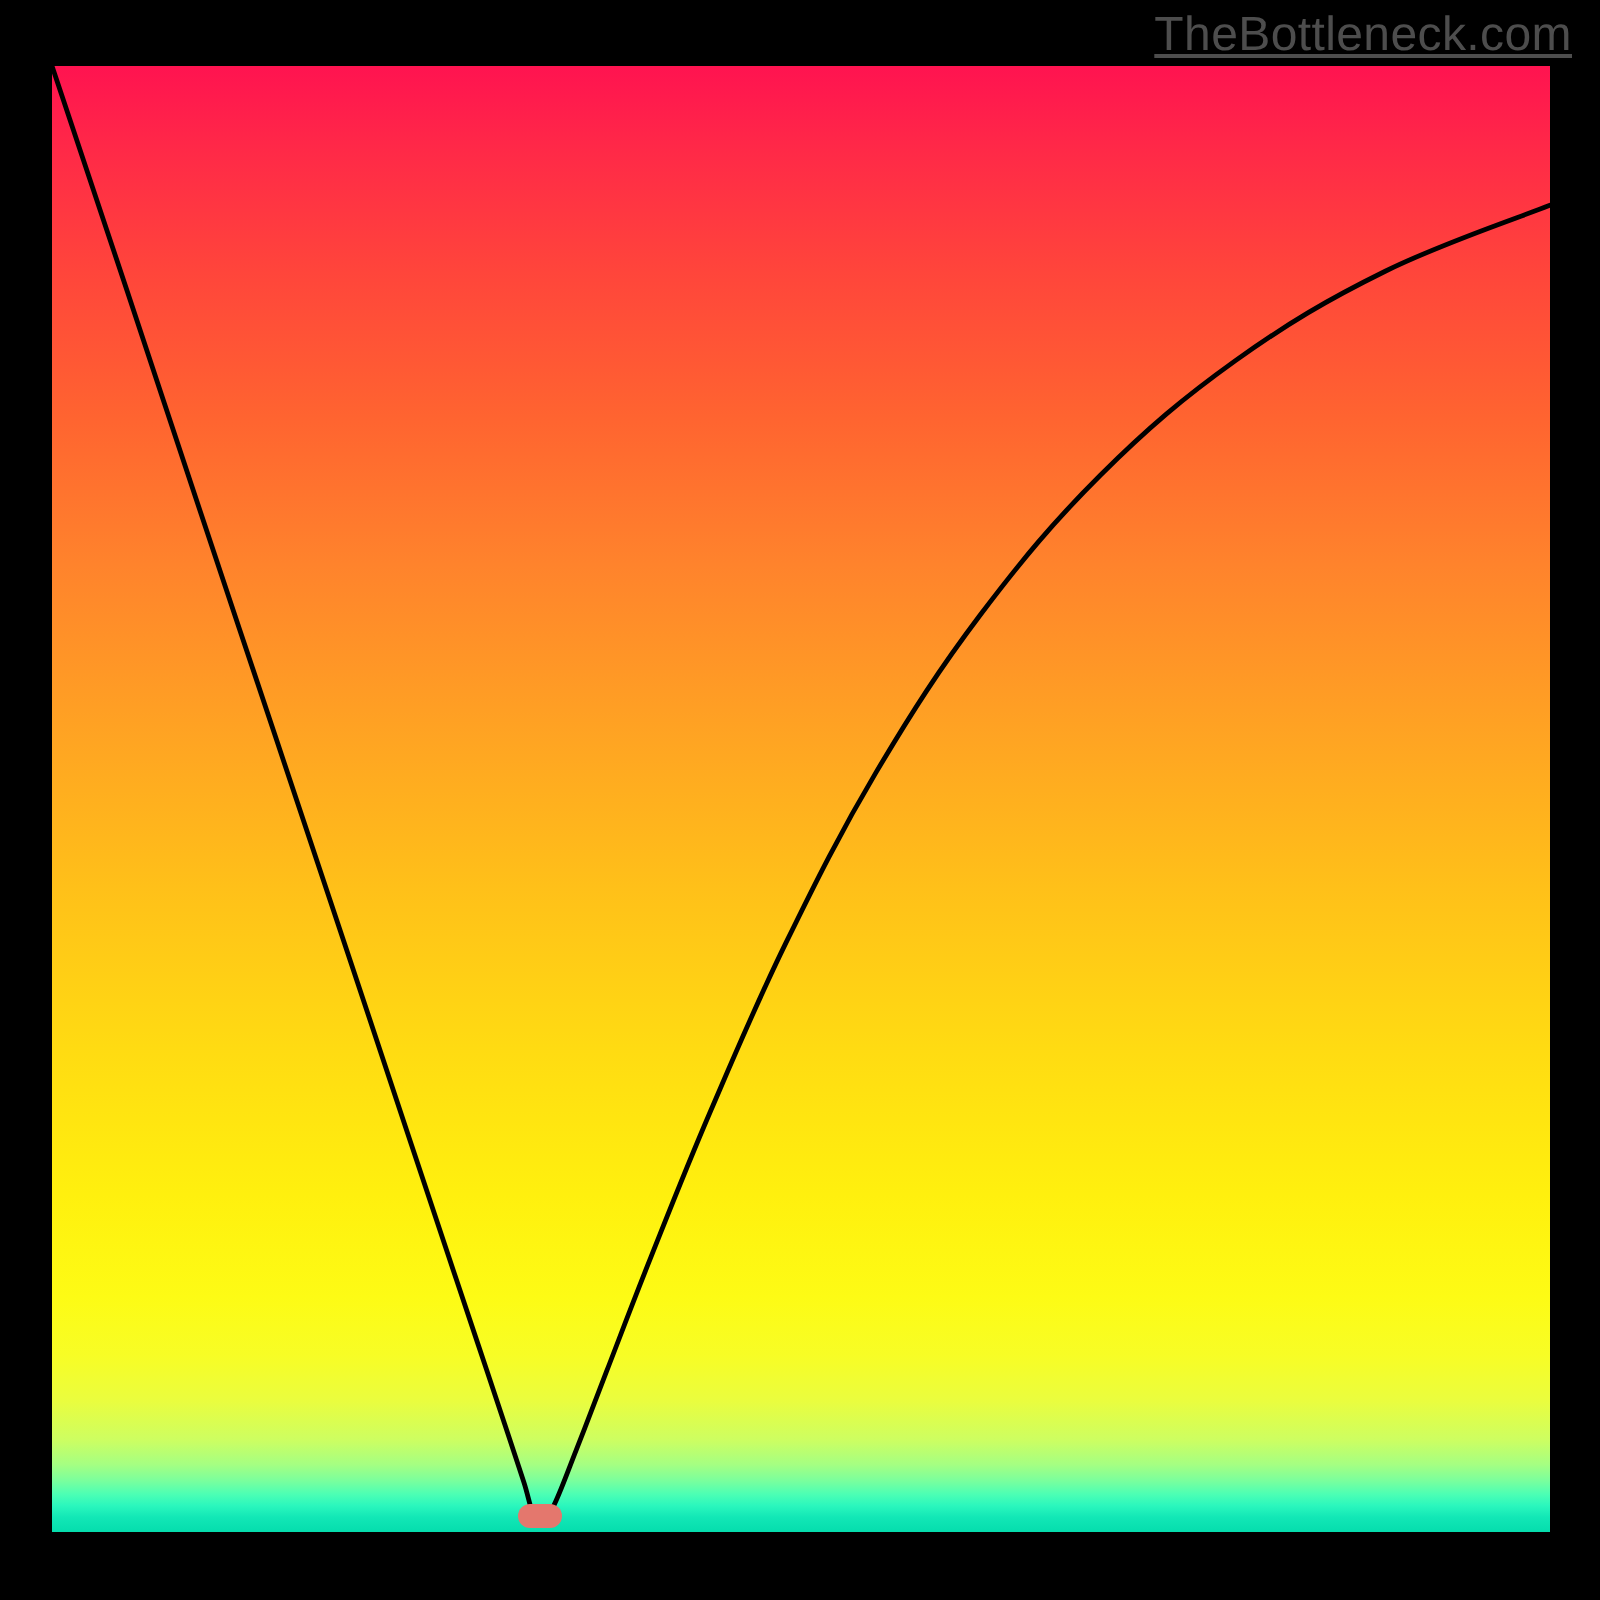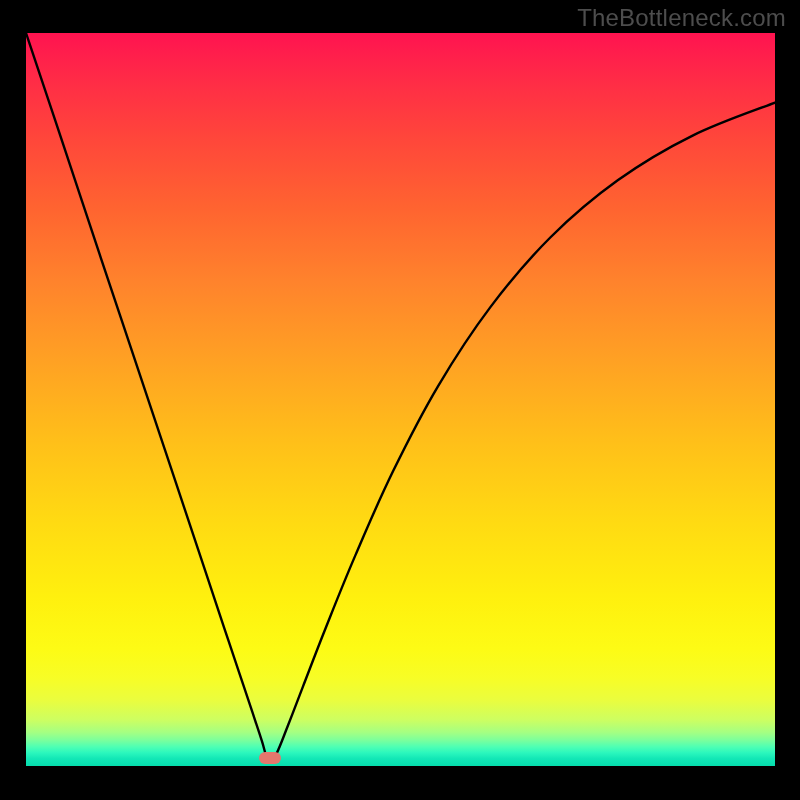--- a/index.html
+++ b/index.html
@@ -20,20 +20,21 @@
   }
   .watermark {
     position: absolute;
     top: 4px;
     right: 14px;
     font-size: 24px;
     font-weight: 500;
     color: #4d4d4d;
     letter-spacing: 0.2px;
     z-index: 30;
+    text-decoration: underline;
   }
   .inner {
     position: absolute;
     left: 26px;
     top: 33px;
     width: 749px;
     height: 733px;
     overflow: hidden;
   }
   .gradient {

